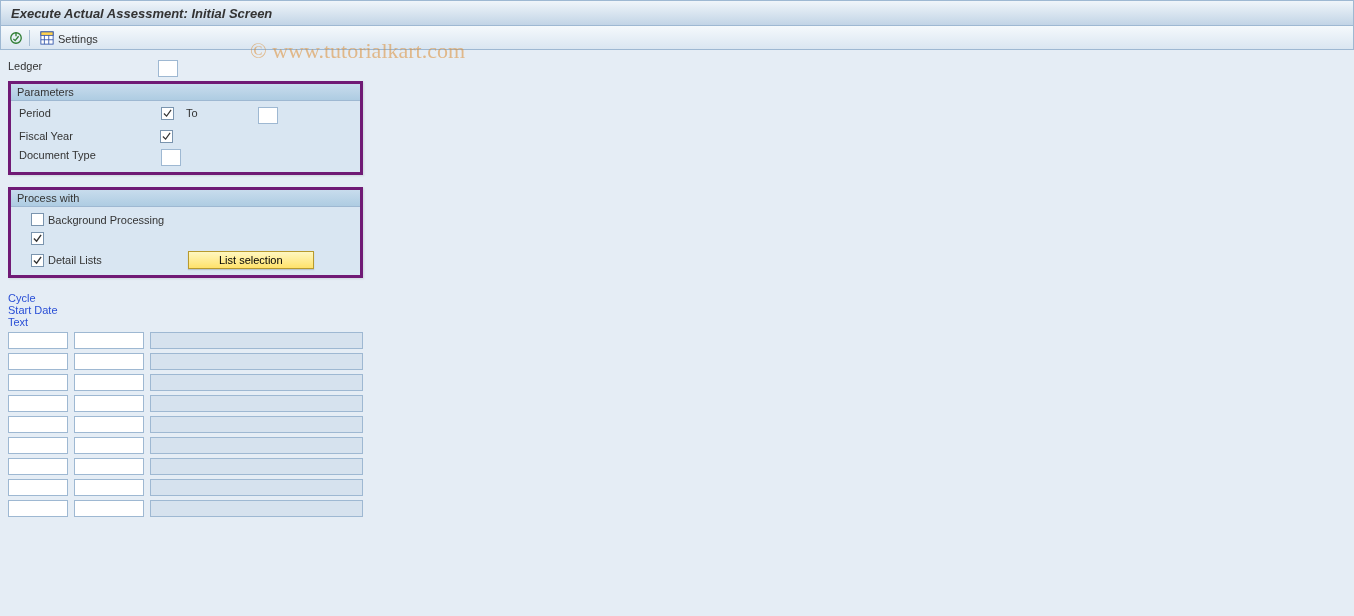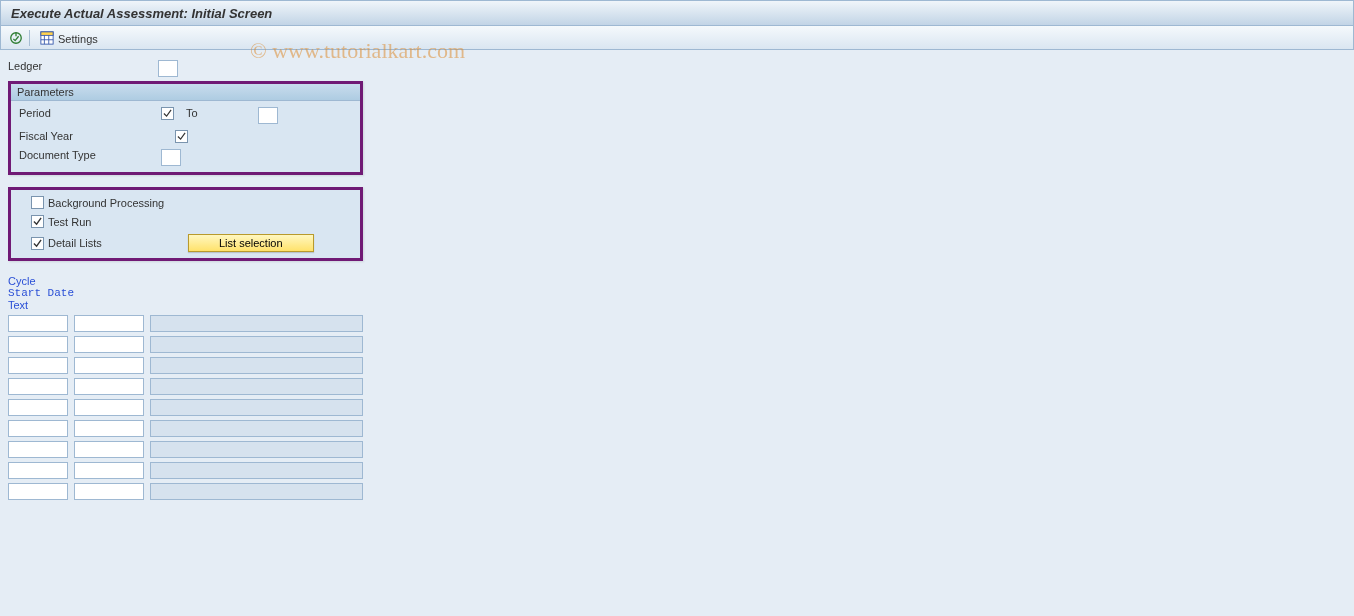--- a/index.html
+++ b/index.html
@@ -101,21 +101,21 @@
       padding: 2px 30px;
       font-size: 11px;
       cursor: pointer;
       border-radius: 0;
       box-shadow: 0 1px 1px rgba(0,0,0,0.15);
     }
     .table-area { margin-top: 14px; }
     .table-headers { display: flex; gap: 0; margin-bottom: 4px; flex-direction: column; }
     .th { color: #2a4fd6; font-size: 11px; }
     .th.cycle { width: 66px; }
-    .th.start { width: 78px; font-family: Liberation Mono, monospace; }
+    .th.start { width: 78px; }
     .th.text  { width: 60px; }
     .table-rows .row { margin-bottom: 4px; gap: 6px; }
     .watermark {
       position: absolute;
       top: 38px;
       left: 250px;
       font-size: 22px;
       font-family: Georgia, serif;
       color: rgba(220,140,50,0.55);
     }
@@ -170,47 +170,47 @@
             <svg viewBox="0 0 10 10">
               <path d="M1 5 L4 8 L9 1" stroke="#333" stroke-width="1.3" fill="none"></path>
             </svg>
           </span>
         <span style="width:8px"></span>
         <span>To</span>
         <span style="width:60px"></span>
         <input class="sap-input w20" style="">
       </div>
       <div class="row">
-        <span class="label" style="width:156px">Fiscal Year</span>
+        <span class="label" style="width:141px">Fiscal Year</span>
         <span class="checkbox req">
             <svg viewBox="0 0 10 10">
               <path d="M1 5 L4 8 L9 1" stroke="#333" stroke-width="1.3" fill="none"></path>
             </svg>
           </span>
       </div>
       <div class="row" style="margin-bottom:0">
         <span class="label" style="width:142px">Document Type</span>
         <input class="sap-input w20" style="">
       </div>
     </div>
   </div>
 
   <div class="groupbox" style="margin-top:12px">
+    <div class="group-title">Process with</div>
     <div class="group-body">
       <div class="proc-row">
         <span class="checkbox"></span>
         <span class="proc-label">Background Processing</span>
       </div>
       <div class="proc-row">
         <span class="checkbox">
             <svg viewBox="0 0 10 10">
               <path d="M1 5 L4 8 L9 1" stroke="#333" stroke-width="1.5" fill="none"></path>
             </svg>
           </span>
-        <span class="proc-label">Test Run</span>
       </div>
       <div class="proc-row" style="margin-bottom:0">
         <span class="checkbox">
             <svg viewBox="0 0 10 10">
               <path d="M1 5 L4 8 L9 1" stroke="#333" stroke-width="1.5" fill="none"></path>
             </svg>
           </span>
         <span class="proc-label" style="flex:0 0 140px">Detail Lists</span>
         <button class="list-sel-btn">List selection</button>
       </div>

